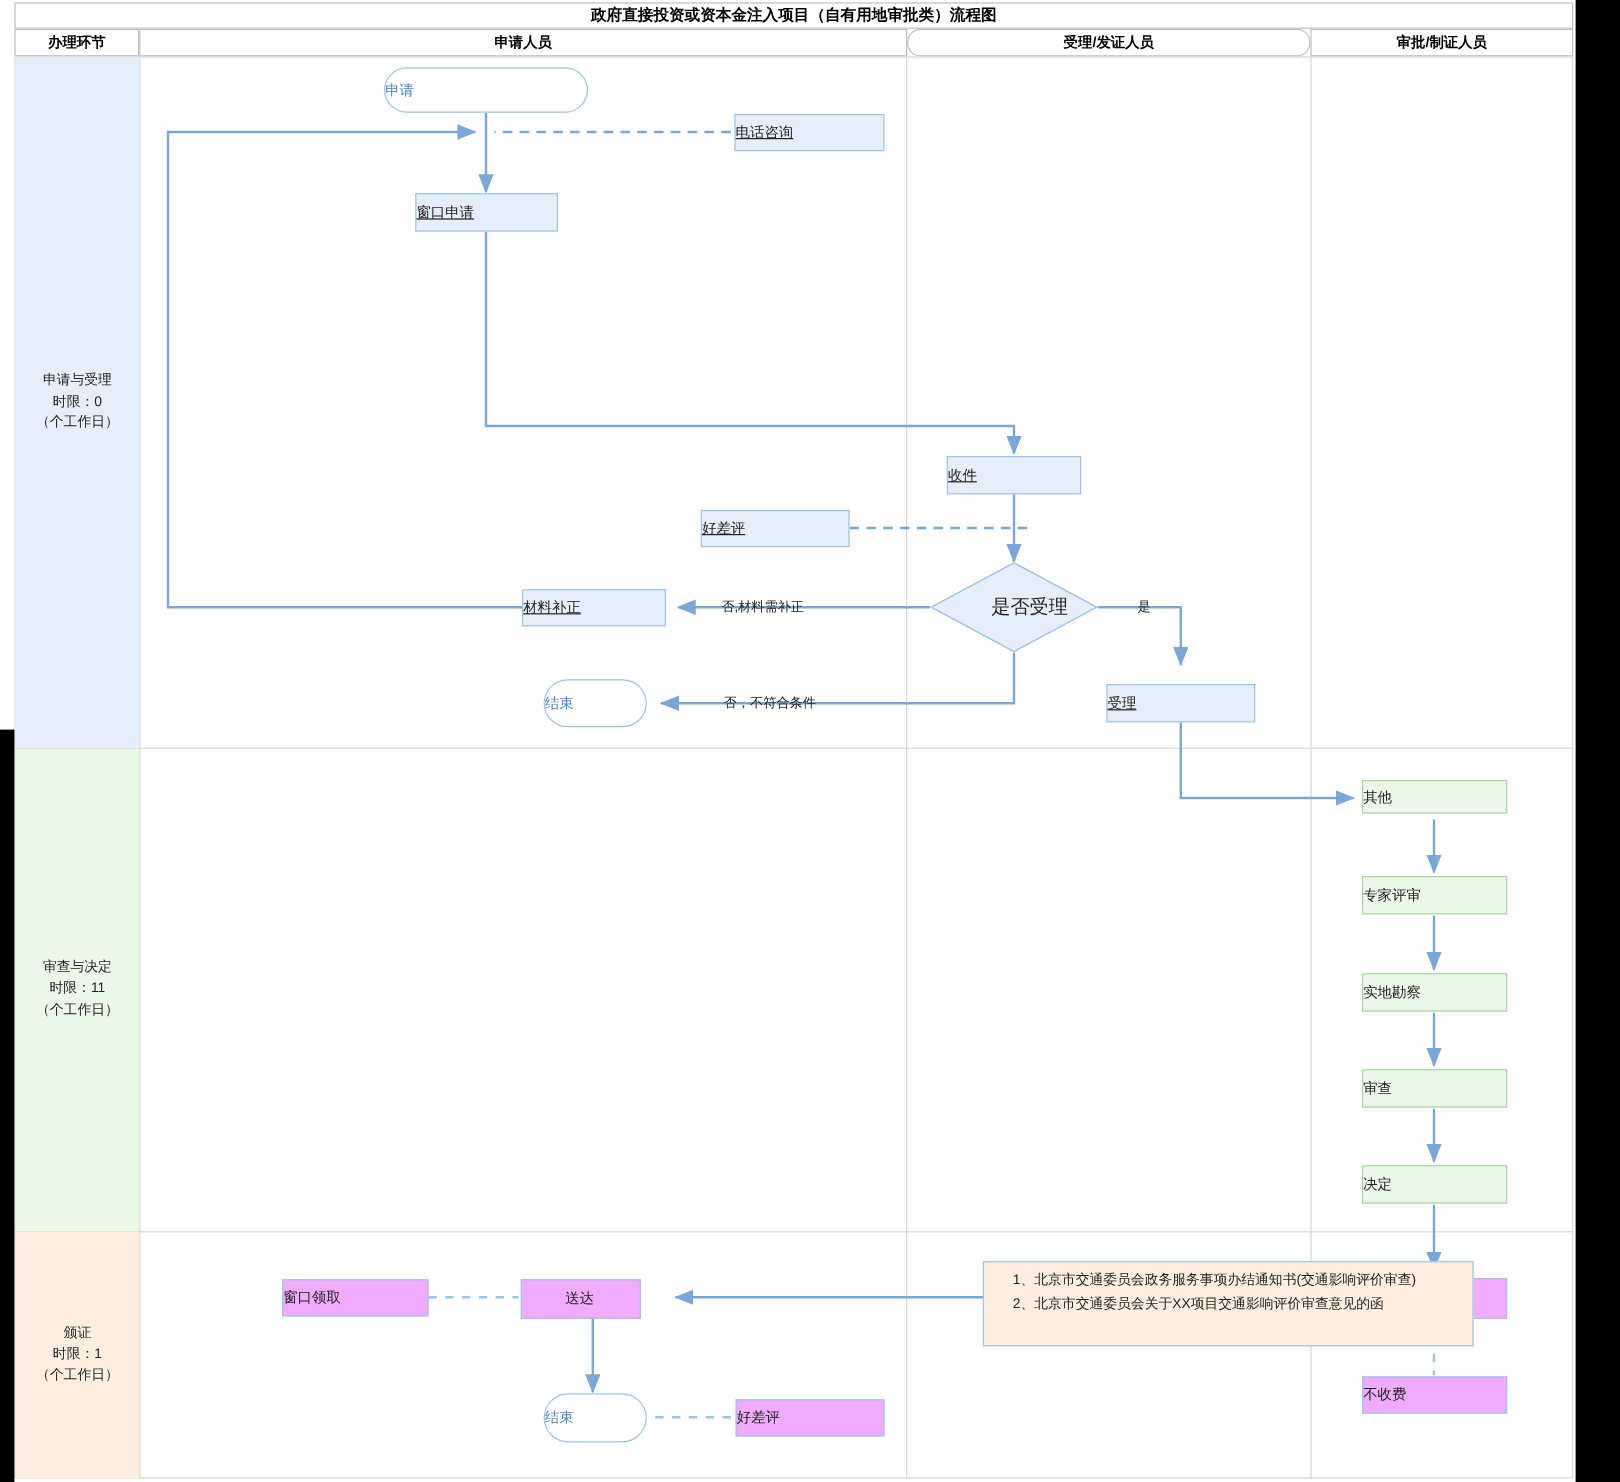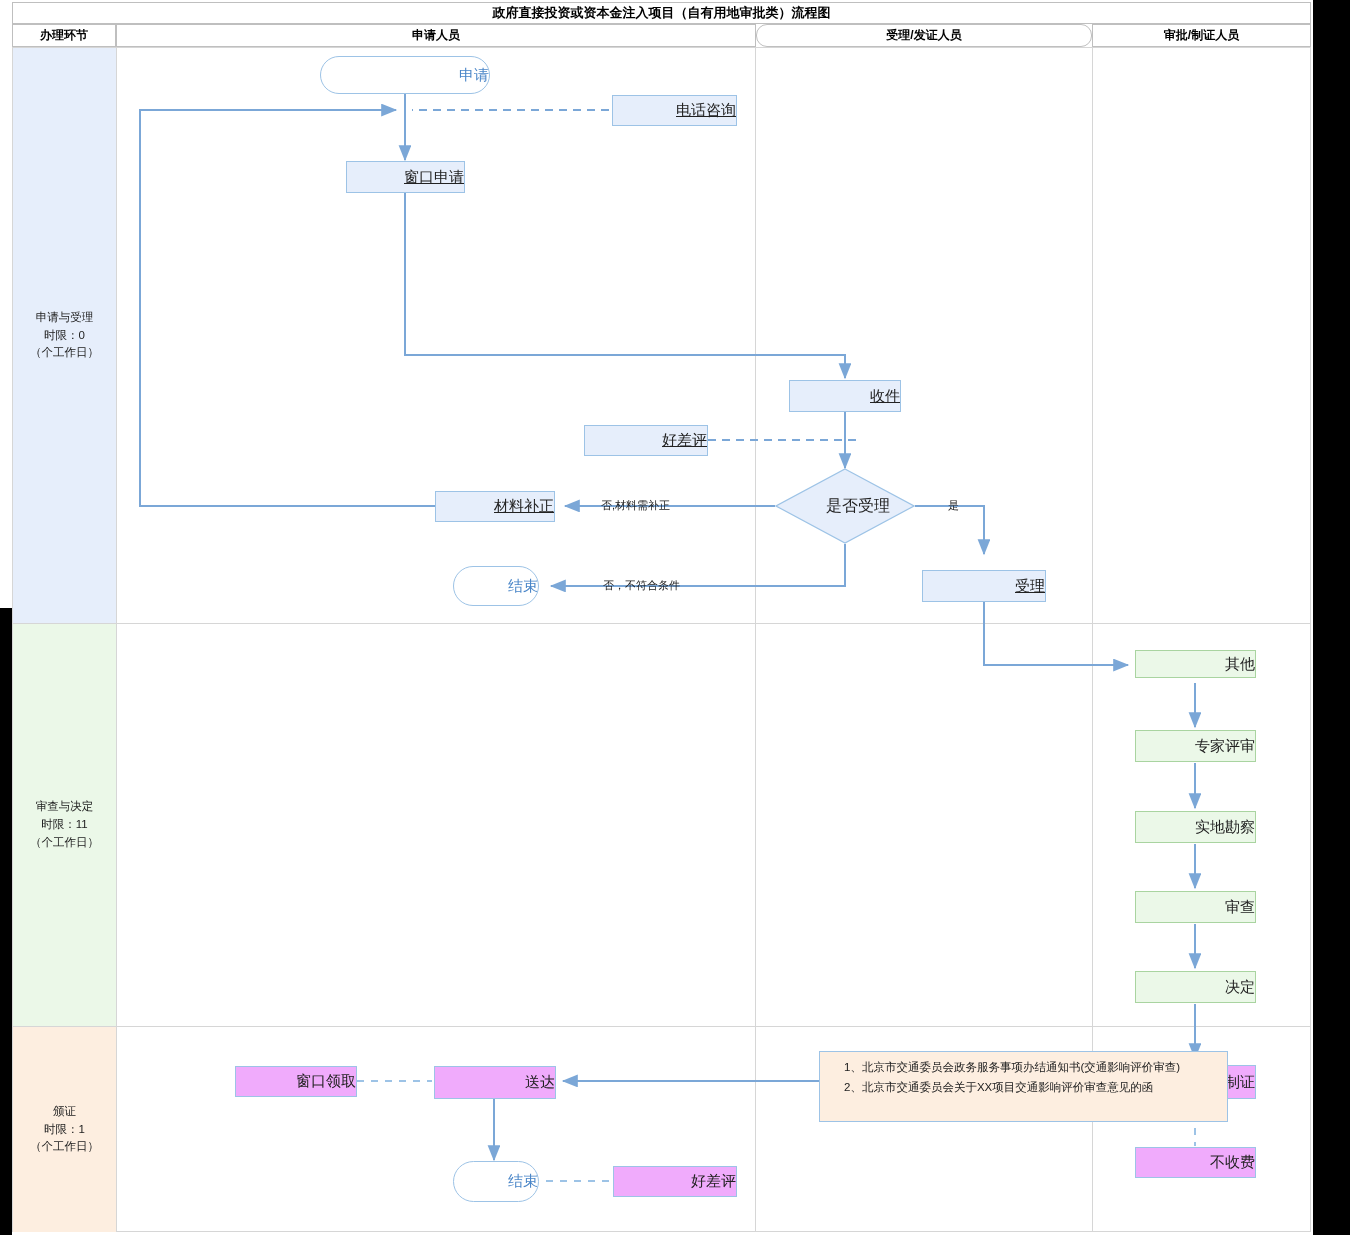--- a/index.html
+++ b/index.html
@@ -28,21 +28,21 @@
   .hline{position:absolute;left:12px;width:1299px;height:1px;background:#d6d6d6;}
 
   
   .phase{position:absolute;left:13px;width:103px;box-sizing:border-box;
          display:flex;flex-direction:column;align-items:center;justify-content:center;
          text-align:center;font-size:11.5px;color:#222;line-height:1.55;}
   .phase div{white-space:nowrap;}
 
   
   .node{position:absolute;box-sizing:border-box;display:flex;align-items:center;
-        justify-content:flex-end;text-align:center;font-size:15px;color:#222;}
+        justify-content:flex-start;text-align:center;font-size:12px;color:#222;}
   .rect{border:1px solid #9dc3e6;}
   .blue{background:#e6eefb;text-decoration:underline;}
   .green{background:#ebf8e8;border-color:#a9d4a0;}
   .peach{background:#f0abfc;border-color:#9dc3e6;}
   .term{border:1px solid #9dc3e6;background:#ffffff;border-radius:22px;color:#4a86c8;}
   .note{border:1px solid #9dc3e6;background:#fdeee0;font-size:11.5px;color:#222;
         display:block;padding:6px 24px;line-height:1.7;text-align:left;}
 
   .diamond{position:absolute;}
   .diamond .dlabel{position:absolute;left:13px;top:0;width:100%;height:100%;
@@ -206,21 +206,21 @@
     <div class="node rect peach" style="left:1135px;top:1065px;width:121px;height:34px;">
       <span>制证</span>
     </div>
     <div class="node rect peach" style="left:1135px;top:1147px;width:121px;height:31px;">
       <span>不收费</span>
     </div>
 
     <div class="node rect peach" style="left:235px;top:1066px;width:122px;height:31px;">
       <span>窗口领取</span>
     </div>
-    <div class="node rect peach" style="left:434px;top:1066px;width:122px;height:33px;">
+    <div class="node rect peach" style="left:434px;top:1066px;width:100px;height:33px;padding-left:36px;">
       <span>送达</span>
     </div>
     <div class="node term" style="left:453px;top:1161px;width:86px;height:41px;">
       <span>结束</span>
     </div>
     <div class="node rect peach" style="left:613px;top:1166px;width:124px;height:31px;">
       <span>好差评</span>
     </div>
 
     <div class="note" style="position:absolute;left:819px;top:1051px;width:359px;height:57px;">

